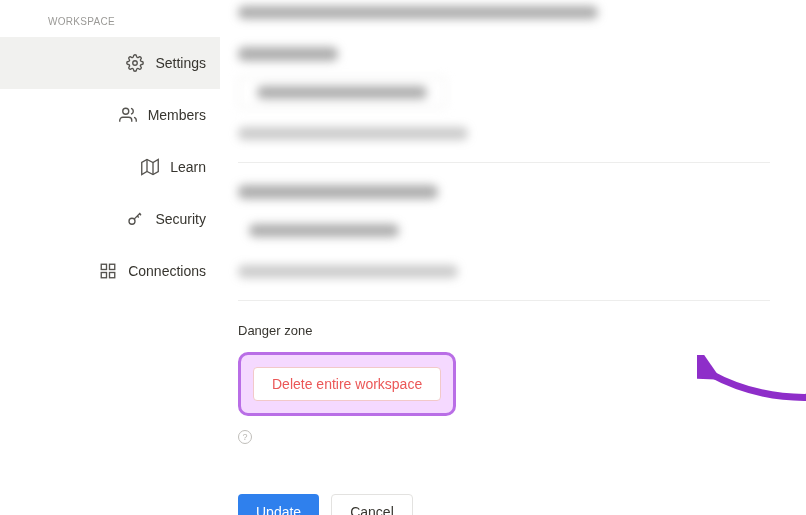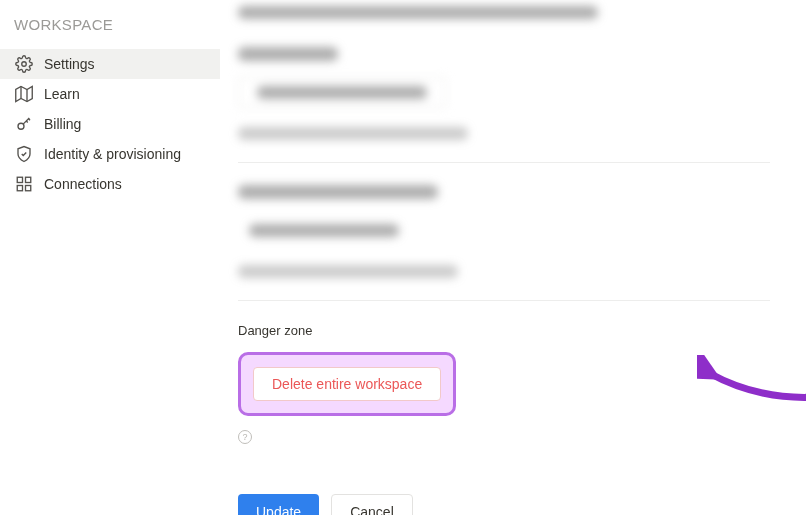--- a/index.html
+++ b/index.html
@@ -12,33 +12,35 @@
       height: 515px;
       display: flex;
       overflow: hidden;
     }
     .sidebar {
       width: 220px;
       padding: 12px 0;
       flex-shrink: 0;
     }
     .sidebar-header {
-      font-size: 15px;
+      font-size: 10px;
       font-weight: 500;
       color: #9b9a97;
-      padding: 4px 14px 16px;
+      padding: 4px 14px 10px;
       letter-spacing: 0.3px;
+      margin-left: 34px;
     }
     .sidebar-item {
       display: flex;
       align-items: center;
-      padding: 5px 14px;
+      padding: 16px 14px;
       cursor: pointer;
       color: #37352f;
       gap: 10px;
+      justify-content: flex-end;
     }
     .sidebar-item.active { background: #f1f1ef; font-weight: 500; }
     .sidebar-item .icon {
       width: 20px;
       height: 20px;
       display: flex;
       align-items: center;
       justify-content: center;
       color: #55534f;
       flex-shrink: 0;
@@ -147,20 +149,31 @@
   <div class="sidebar-item active">
     <span class="icon">
       <svg width="18" height="18" viewBox="0 0 24 24" fill="none" stroke="currentColor" stroke-width="1.8">
           <circle cx="12" cy="12" r="3"></circle>
           <path d="M19.4 15a1.7 1.7 0 0 0 .34 1.87l.06.06a2 2 0 1 1-2.83 2.83l-.06-.06a1.7 1.7 0 0 0-1.87-.34 1.7 1.7 0 0 0-1 1.55V21a2 2 0 1 1-4 0v-.09a1.7 1.7 0 0 0-1-1.55 1.7 1.7 0 0 0-1.87.34l-.06.06a2 2 0 1 1-2.83-2.83l.06-.06a1.7 1.7 0 0 0 .34-1.87 1.7 1.7 0 0 0-1.55-1H3a2 2 0 1 1 0-4h.09a1.7 1.7 0 0 0 1.55-1 1.7 1.7 0 0 0-.34-1.87l-.06-.06a2 2 0 1 1 2.83-2.83l.06.06a1.7 1.7 0 0 0 1.87.34H9a1.7 1.7 0 0 0 1-1.55V3a2 2 0 1 1 4 0v.09a1.7 1.7 0 0 0 1 1.55 1.7 1.7 0 0 0 1.87-.34l.06-.06a2 2 0 1 1 2.83 2.83l-.06.06a1.7 1.7 0 0 0-.34 1.87V9a1.7 1.7 0 0 0 1.55 1H21a2 2 0 1 1 0 4h-.09a1.7 1.7 0 0 0-1.55 1z"></path>
         </svg>
     </span>
     <span>Settings</span>
   </div>
 
+  <div class="sidebar-item">
+    <span class="icon">
+      <svg width="18" height="18" viewBox="0 0 24 24" fill="none" stroke="currentColor" stroke-width="1.8">
+          <path d="M17 21v-2a4 4 0 0 0-4-4H5a4 4 0 0 0-4 4v2"></path>
+          <circle cx="9" cy="7" r="4"></circle>
+          <path d="M23 21v-2a4 4 0 0 0-3-3.87"></path>
+          <path d="M16 3.13a4 4 0 0 1 0 7.75"></path>
+        </svg>
+    </span>
+    <span>Members</span>
+  </div>
 
   <div class="sidebar-item">
     <span class="icon">
       <svg width="18" height="18" viewBox="0 0 24 24" fill="none" stroke="currentColor" stroke-width="1.8">
           <polygon points="1 6 1 22 8 18 16 22 23 18 23 2 16 6 8 2 1 6"></polygon>
           <line x1="8" y1="2" x2="8" y2="18"></line>
           <line x1="16" y1="6" x2="16" y2="22"></line>
         </svg>
     </span>
     <span>Learn</span>
@@ -169,32 +182,23 @@
 
   <div class="sidebar-item">
     <span class="icon">
       <svg width="18" height="18" viewBox="0 0 24 24" fill="none" stroke="currentColor" stroke-width="1.8">
           <circle cx="8" cy="15" r="4"></circle>
           <line x1="10.85" y1="12.15" x2="19" y2="4"></line>
           <line x1="18" y1="5" x2="20" y2="7"></line>
           <line x1="15" y1="8" x2="17" y2="10"></line>
         </svg>
     </span>
-    <span>Billing</span>
-  </div>
-
-  <div class="sidebar-item">
-    <span class="icon">
-      <svg width="18" height="18" viewBox="0 0 24 24" fill="none" stroke="currentColor" stroke-width="1.8">
-          <path d="M12 22s8-4 8-10V5l-8-3-8 3v7c0 6 8 10 8 10z"></path>
-          <polyline points="9 12 11 14 15 10"></polyline>
-        </svg>
-    </span>
-    <span>Identity &amp; provisioning</span>
-  </div>
+    <span>Security</span>
+  </div>
+
 
   <div class="sidebar-item">
     <span class="icon">
       <svg width="18" height="18" viewBox="0 0 24 24" fill="none" stroke="currentColor" stroke-width="1.8">
           <rect x="3" y="3" width="7" height="7"></rect>
           <rect x="14" y="3" width="7" height="7"></rect>
           <rect x="14" y="14" width="7" height="7"></rect>
           <rect x="3" y="14" width="7" height="7"></rect>
         </svg>
     </span>

